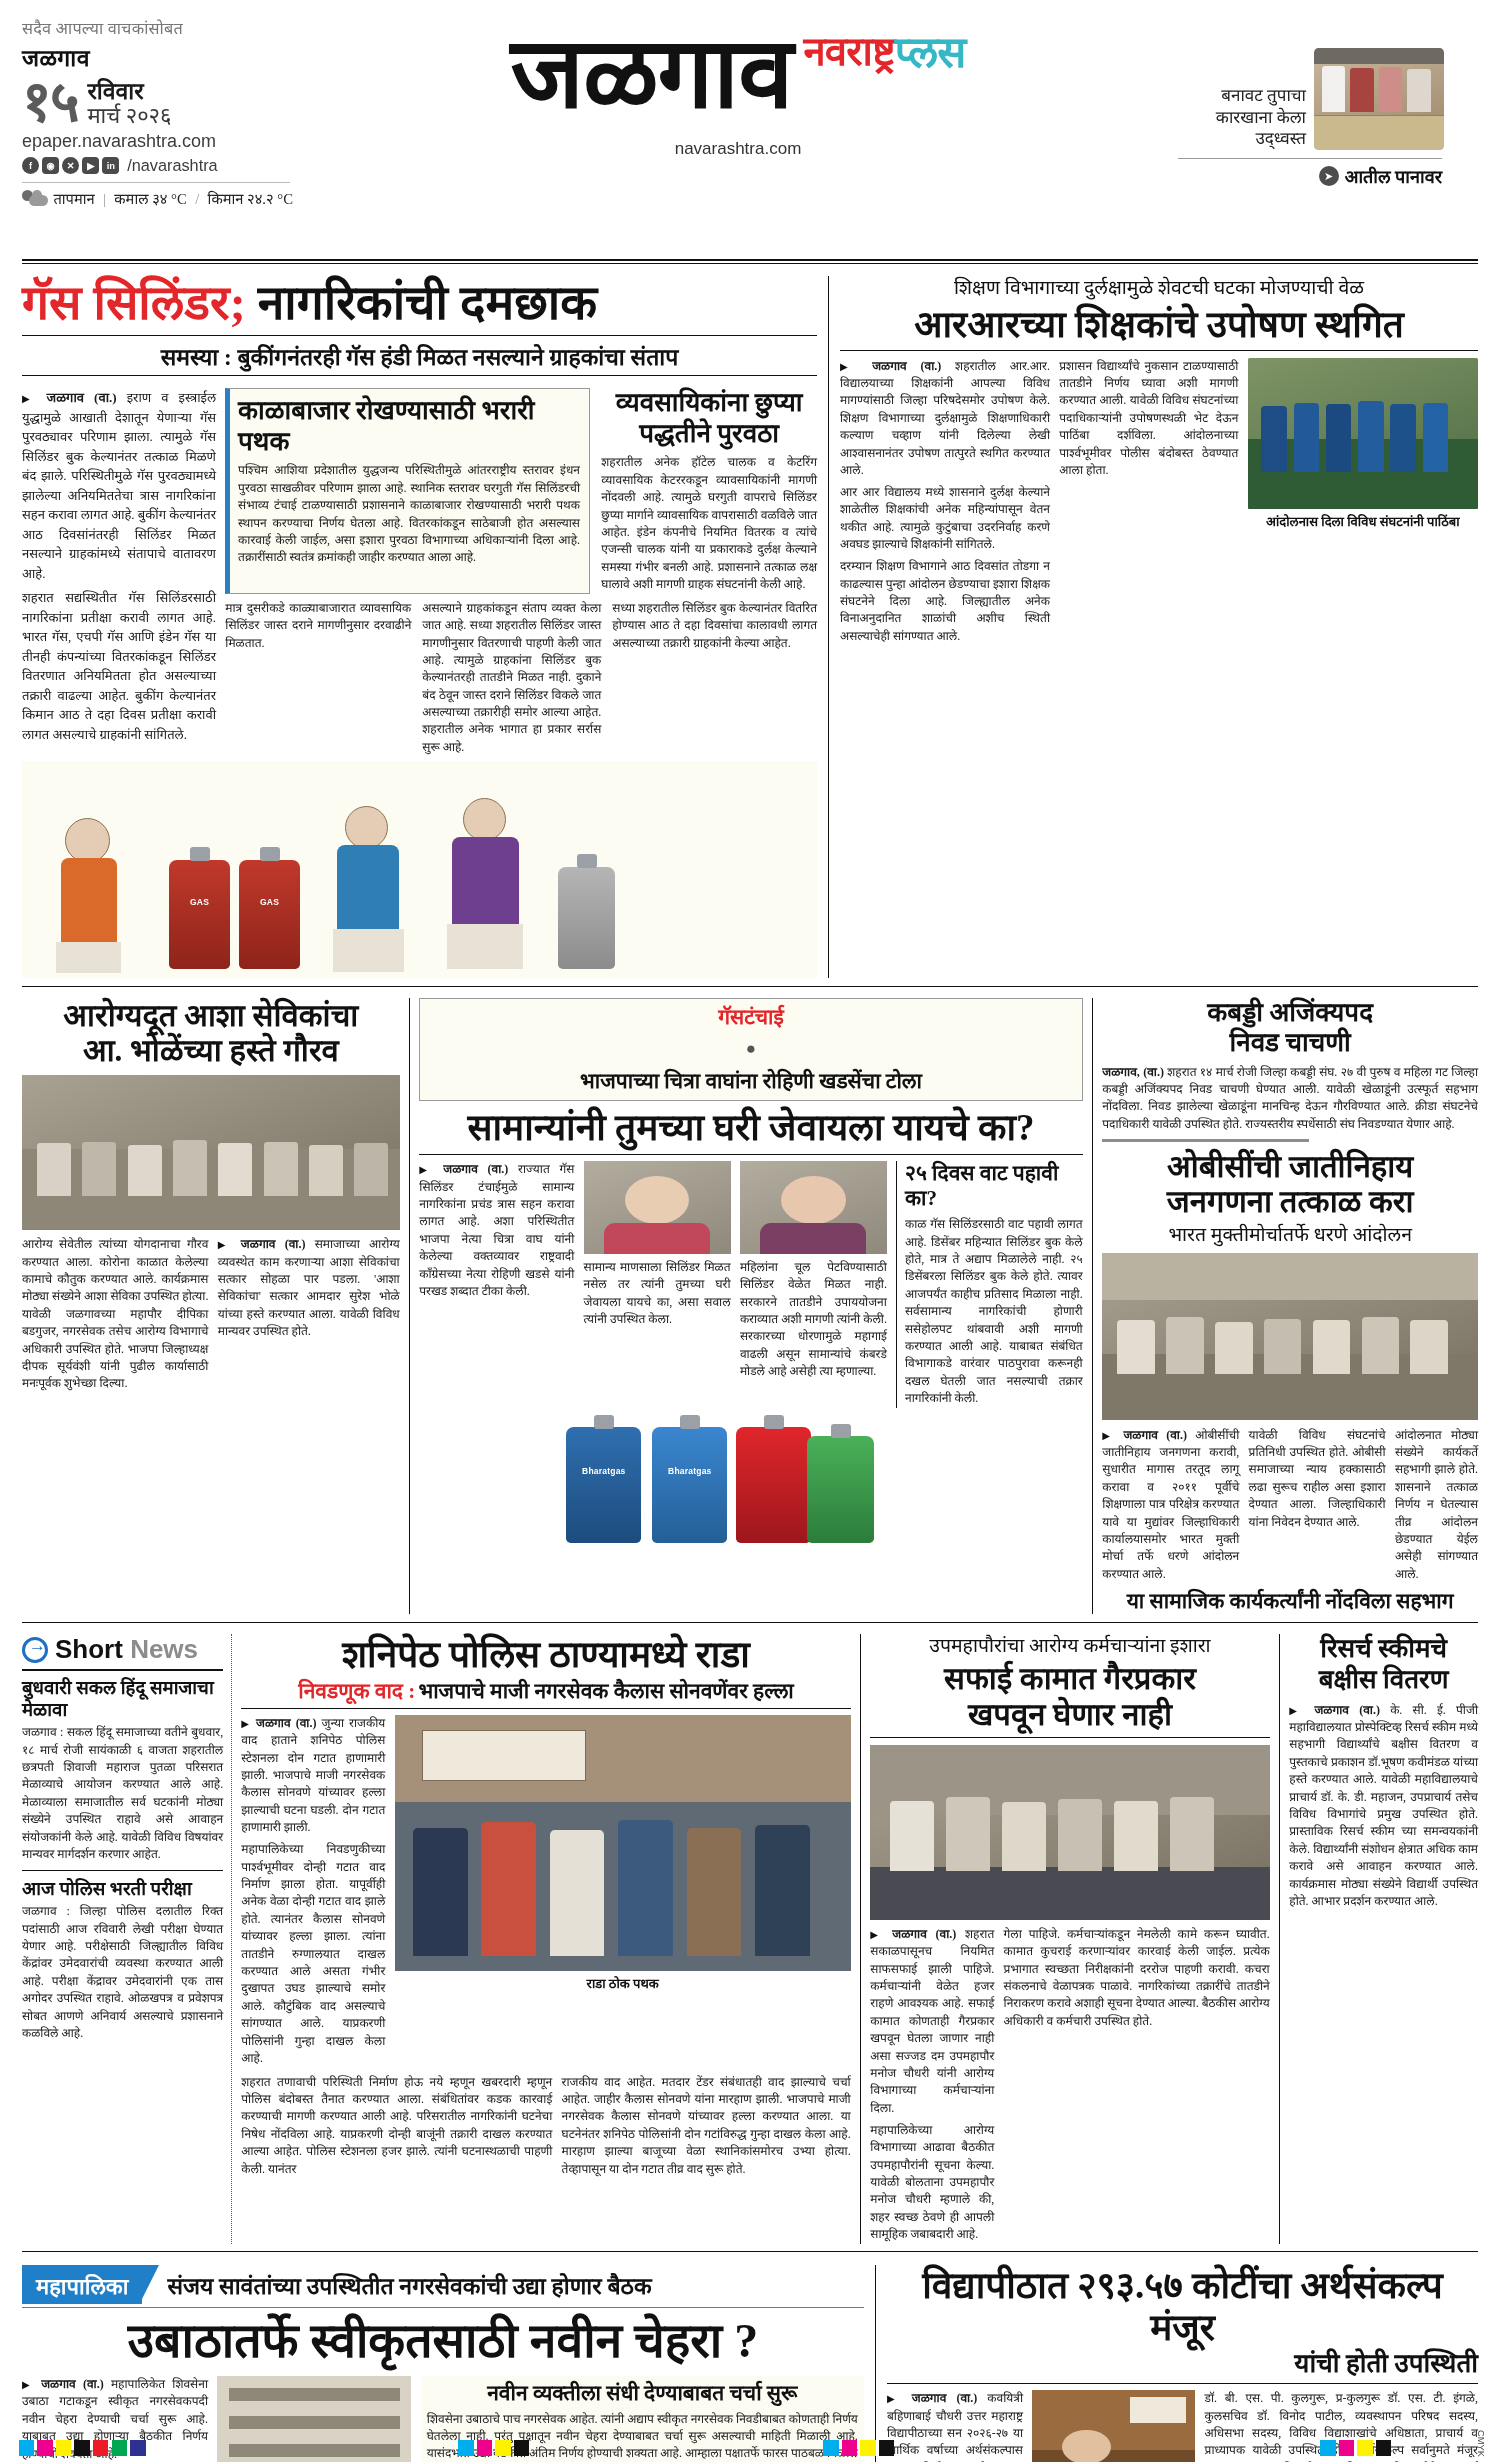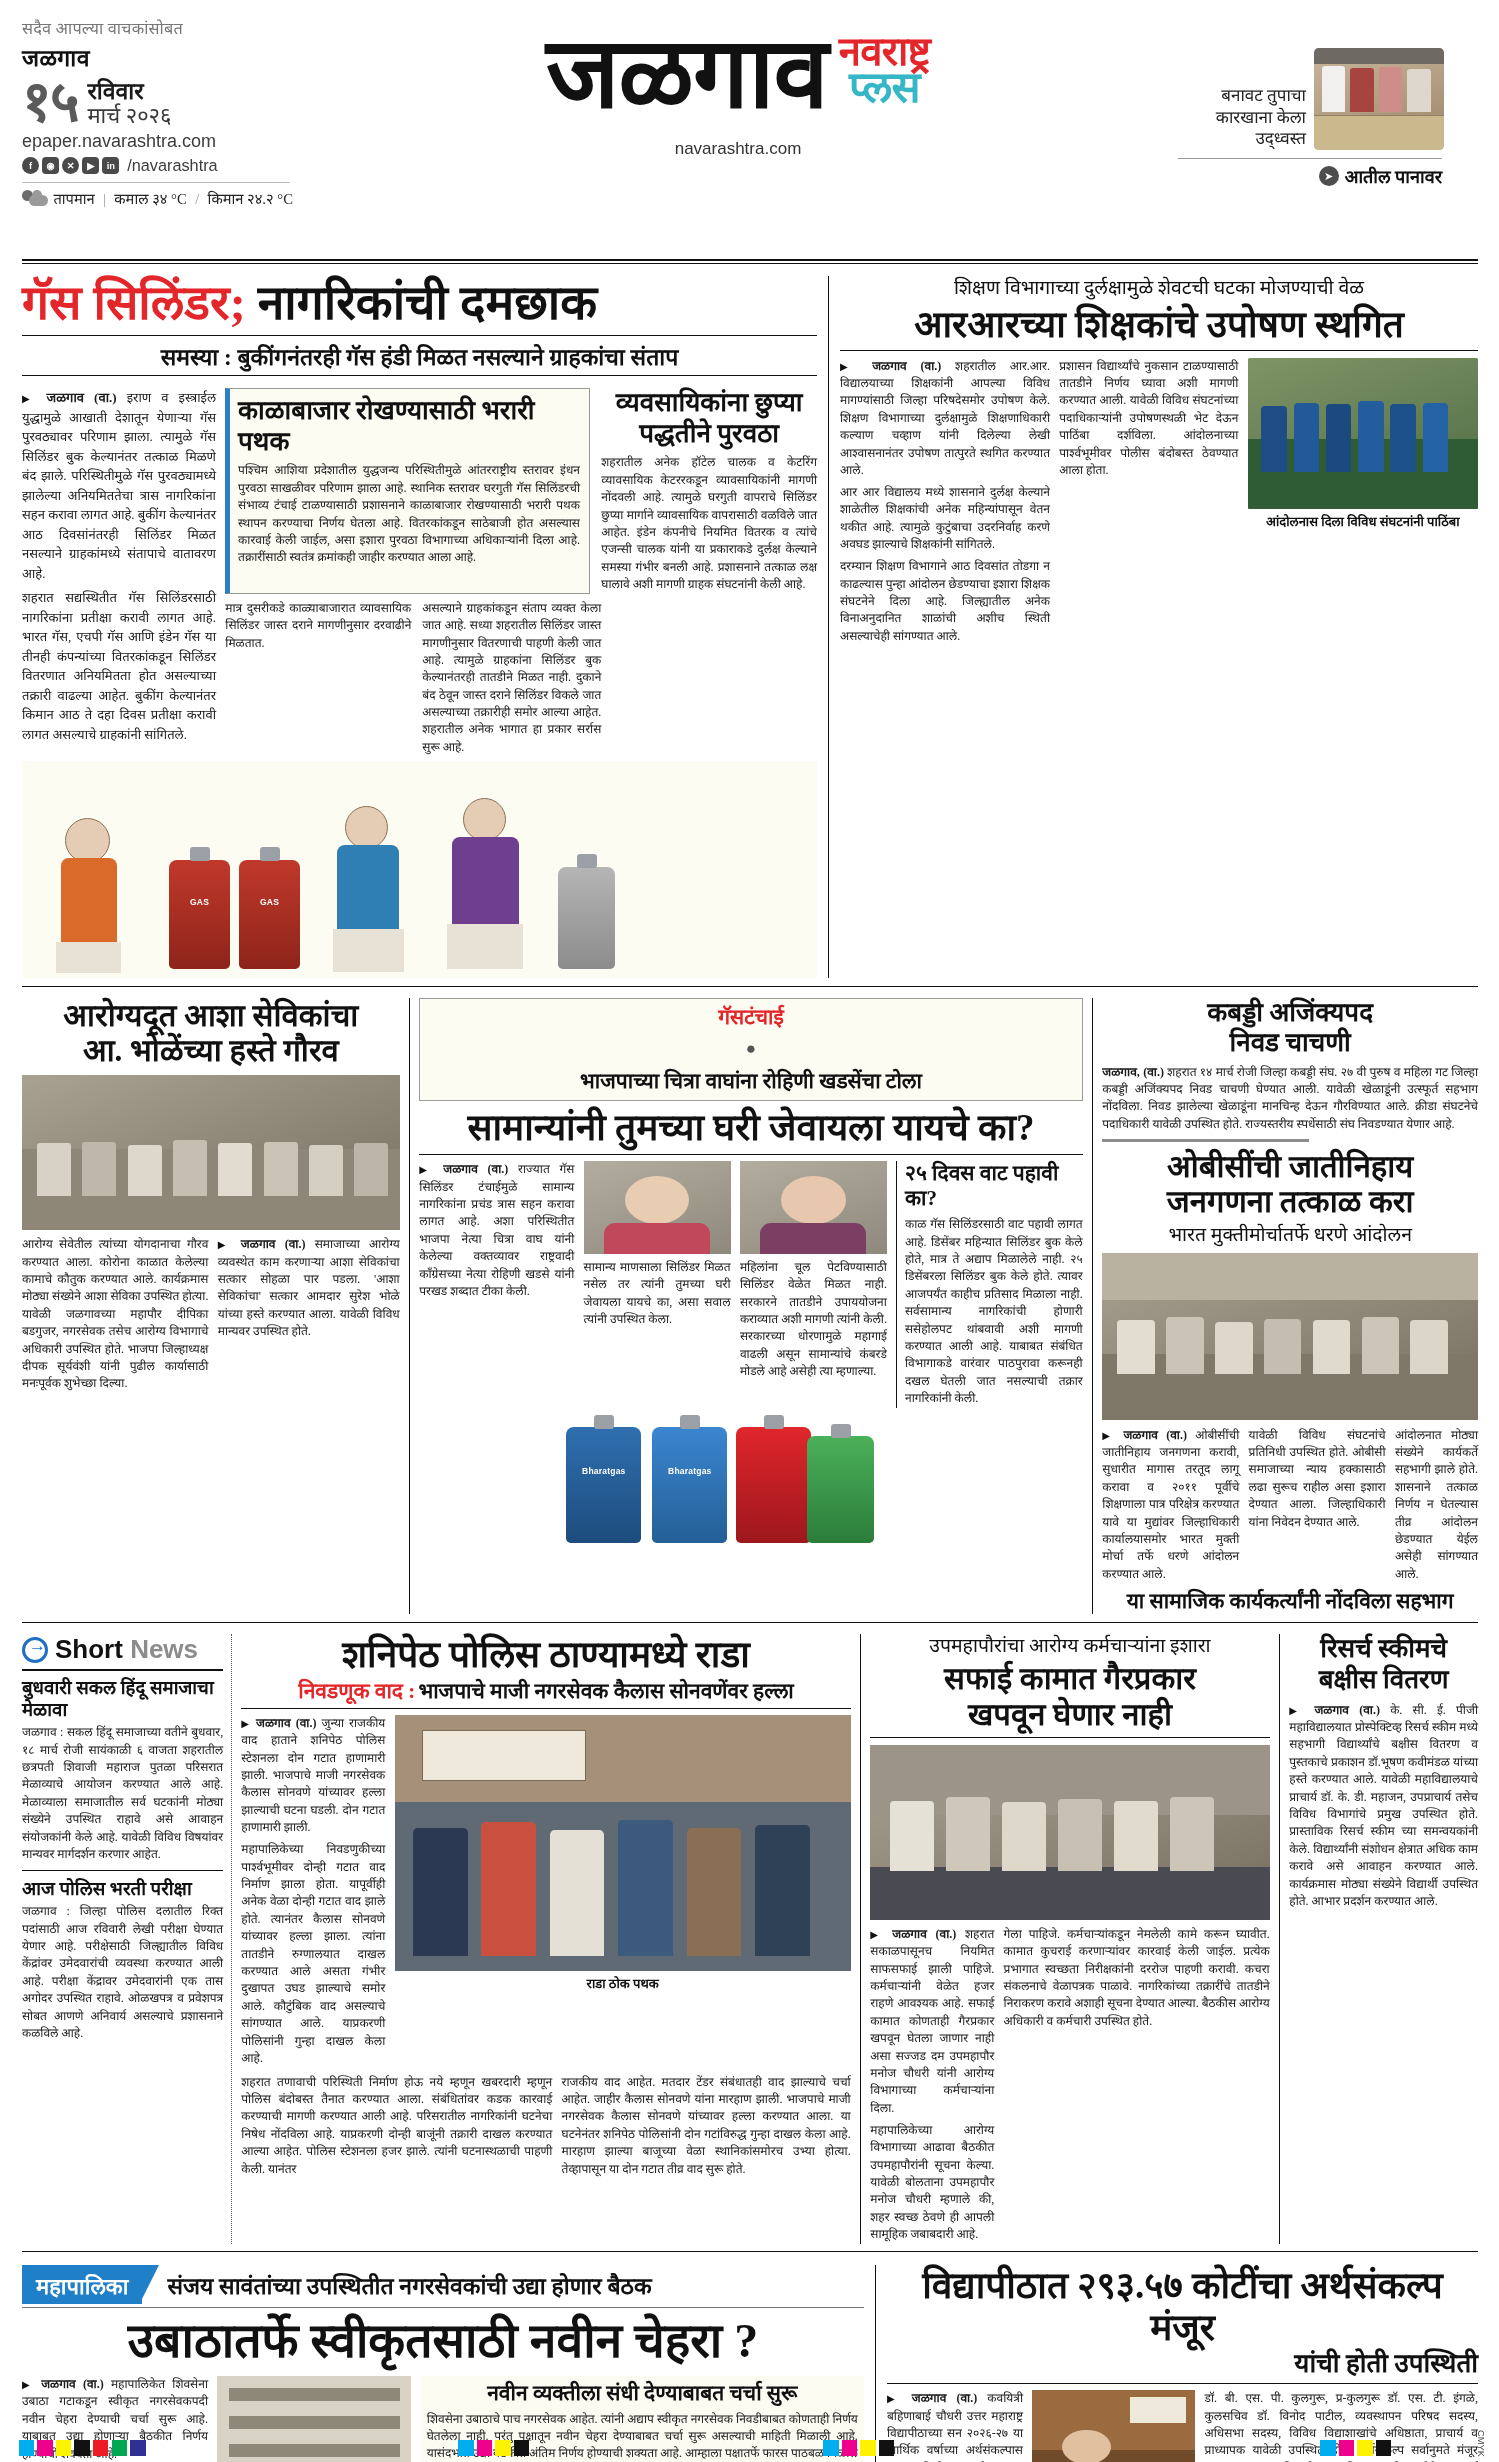--- a/index.html
+++ b/index.html
@@ -40,21 +40,21 @@
   .wsun { position:absolute;left:0;top:0.8px;width:11px;height:11px;border-radius:50%;background:#6c6c6c; }
   .wcloud{ position:absolute;right:0;bottom:1.6px;width:19.4px;height:11px;border-radius:6.2px;background:#9a9a9a; }
   .wcloud:before{content:"";position:absolute;left:3.1px;top:-4.7px;width:10px;height:10px;border-radius:50%;background:#9a9a9a;}
   .mh-temp { font-size:14.7px; color:#222; white-space:nowrap; }
   .mh-temp .sep { color:#999; margin:0 4.7px; }
 
   .mh-logo { flex:1; text-align:center; position:relative; padding-top:11px;}
   .logo-row { display:flex; align-items:flex-start; justify-content:center; gap:11px; }
   .logo-main { font-size:99px; font-weight:bold; line-height:.92; color:#111;
                letter-spacing:-0.8px; font-family:"Liberation Serif",serif; }
-  .logo-stack { display:flex; flex-direction:column; padding-top:6.2px; line-height:.88;}
+  .logo-stack { display:flex; padding-top:6.2px; line-height:.88;}
   .logo-nav { font-size:40px; font-weight:bold; color:#e3262a; letter-spacing:-0.8px;}
   .logo-plus { font-size:43px; font-weight:bold; color:#35b7c6; letter-spacing:-0.8px;}
   .logo-site { font-size:17px; color:#333; margin-top:20px; font-family:"Liberation Sans",sans-serif;}
 
   .mh-right { width:311px; display:flex; flex-direction:column; align-items:flex-start; padding-top:31px;}
   .mh-rwrap { display:flex; gap:7.8px; align-items:flex-end; }
   .mh-rcap { font-size:17px; text-align:right; line-height:1.28; color:#222; width:128px; }
   .mh-rphoto { width:130px; height:102px; border-radius:4.7px; overflow:hidden; position:relative;
                background:linear-gradient(#b9b2a6,#cfc7b6); }
   .mh-inside { display:flex; align-items:center; gap:6.2px; margin-top:7.8px; border-top:1.6px solid #999; padding-top:5.4px; width:264px; justify-content:flex-end;}
@@ -260,20 +260,23 @@
             </div>
           </div>
 
           <div class="row mt8" style="gap:11px;">
             <div style="width:186px;">
               <div class="body-t sm">मात्र दुसरीकडे काळ्याबाजारात व्यावसायिक सिलिंडर जास्त दराने मागणीनुसार दरवाढीने मिळतात.</div>
             </div>
             <div style="width:179px;font-family:Liberation Serif, serif;">
               <div class="body-t sm">असल्याने ग्राहकांकडून संताप व्यक्त केला जात आहे. सध्या शहरातील सिलिंडर जास्त मागणीनुसार वितरणाची पाहणी केली जात आहे. त्यामुळे ग्राहकांना सिलिंडर बुक केल्यानंतरही तातडीने मिळत नाही. दुकाने बंद ठेवून जास्त दराने सिलिंडर विकले जात असल्याच्या तक्रारीही समोर आल्या आहेत. शहरातील अनेक भागात हा प्रकार सर्रास सुरू आहे.</div>
             </div>
+            <div style="flex:1;">
+              <div class="body-t sm">सध्या शहरातील सिलिंडर बुक केल्यानंतर वितरित होण्यास आठ ते दहा दिवसांचा कालावधी लागत असल्याच्या तक्रारी ग्राहकांनी केल्या आहेत.</div>
+            </div>
           </div>
         </div>
       </div>
 
       <div class="gas-illus">
         <div class="person" style="left:20px;width:93px;height:155px;">
           <div style="position:absolute;left:23px;top:0;width:45px;height:45px;border-radius:50%;background:#e4cdb4;border:1.6px solid #8a7155;"></div>
           <div style="position:absolute;left:18.6px;top:40px;width:56px;height:93px;background:#d96a2a;border-radius:7.8px;"></div>
           <div style="position:absolute;left:14px;top:124px;width:65px;height:31px;background:#e8e2d6;"></div>
         </div>

